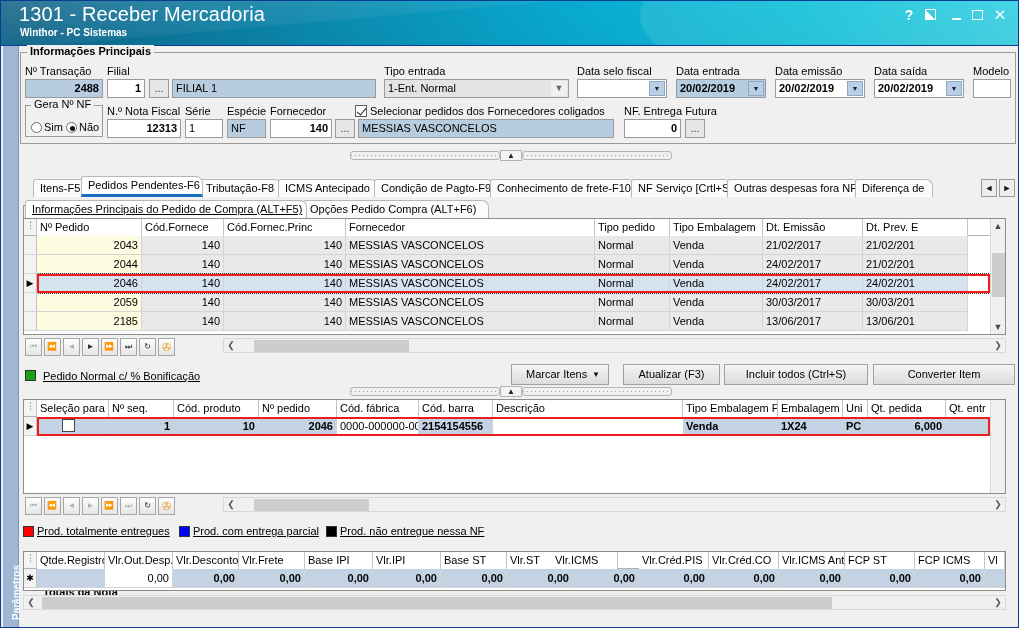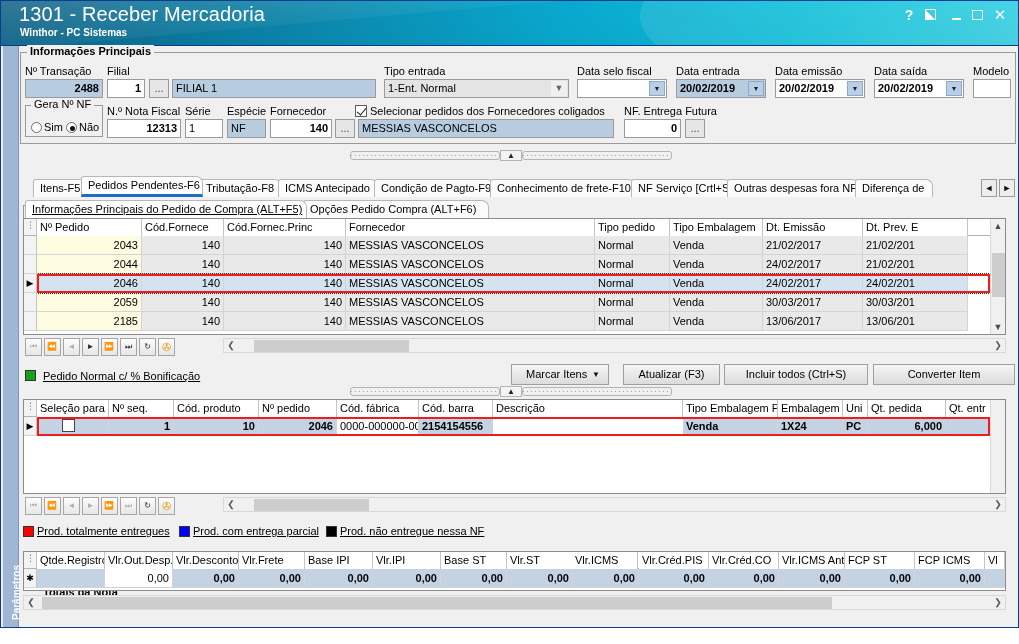--- a/index.html
+++ b/index.html
@@ -711,21 +711,21 @@
           <span style="position:absolute;left:2px;top:1px;font-size:9px;color:#666;">⋮</span>
         </div>
       <div class="hcell" style="left: 13px; width: 68px;">Qtde.Registro</div>
           <div class="hcell" style="left: 81px; width: 68px;">Vlr.Out.Desp.</div>
           <div class="hcell" style="left: 149px; width: 66px;">Vlr.Desconto</div>
           <div class="hcell" style="left: 215px; width: 66px;">Vlr.Frete</div>
           <div class="hcell" style="left: 281px; width: 68px;">Base IPI</div>
           <div class="hcell" style="left: 349px; width: 68px;">Vlr.IPI</div>
           <div class="hcell" style="left: 417px; width: 66px;">Base ST</div>
           <div class="hcell" style="left: 483px; width: 66px;">Vlr.ST</div>
-          <div class="hcell" style="left: 528px; width: 66px; margin-left: 20px;">Vlr.ICMS</div>
+          <div class="hcell" style="left: 528px; width: 66px;">Vlr.ICMS</div>
           <div class="hcell" style="left: 615px; width: 70px;">Vlr.Créd.PIS</div>
           <div class="hcell" style="left: 685px; width: 70px;">Vlr.Créd.CO</div>
           <div class="hcell" style="left: 755px; width: 66px;">Vlr.ICMS Ant</div>
           <div class="hcell" style="left: 821px; width: 70px;">FCP ST</div>
           <div class="hcell" style="left: 891px; width: 70px;">FCP ICMS</div>
           <div class="hcell" style="left: 961px; width: 20px;">Vl</div>
         </div>
       <div id="totais-body">
           <div class="grow" style="top: 17px; width: 981px;">
             <div class="row-ind">✱</div>

